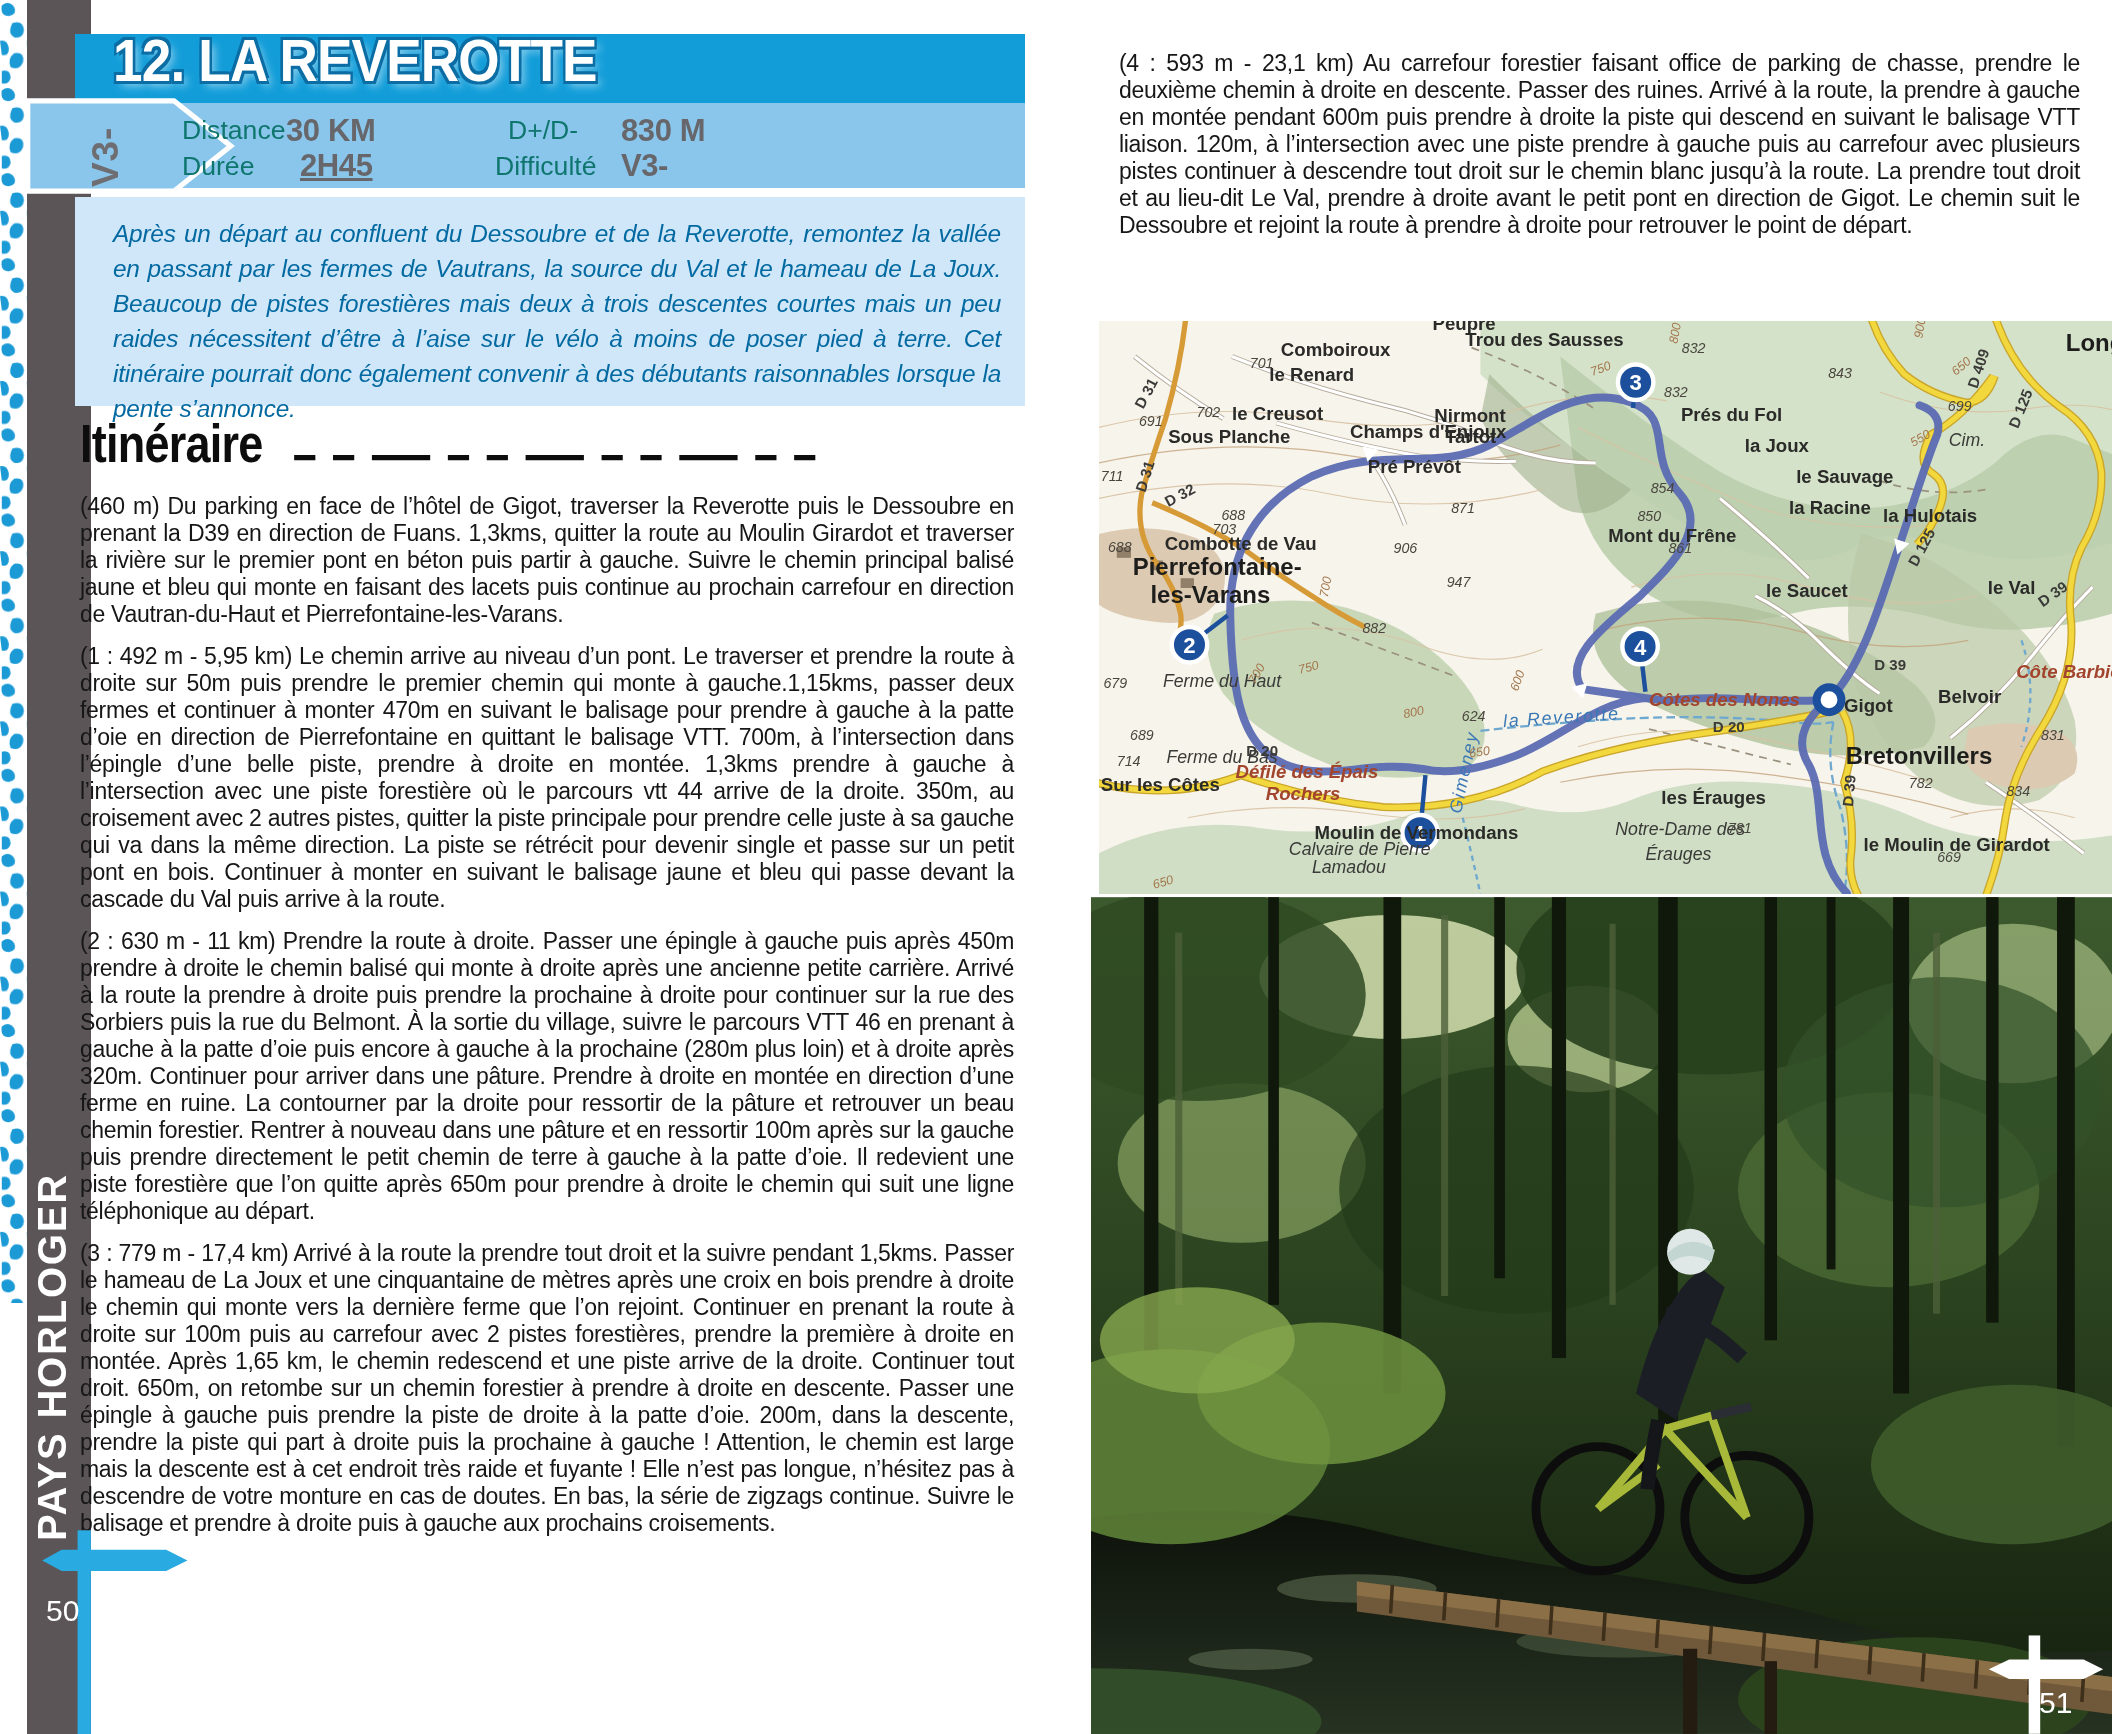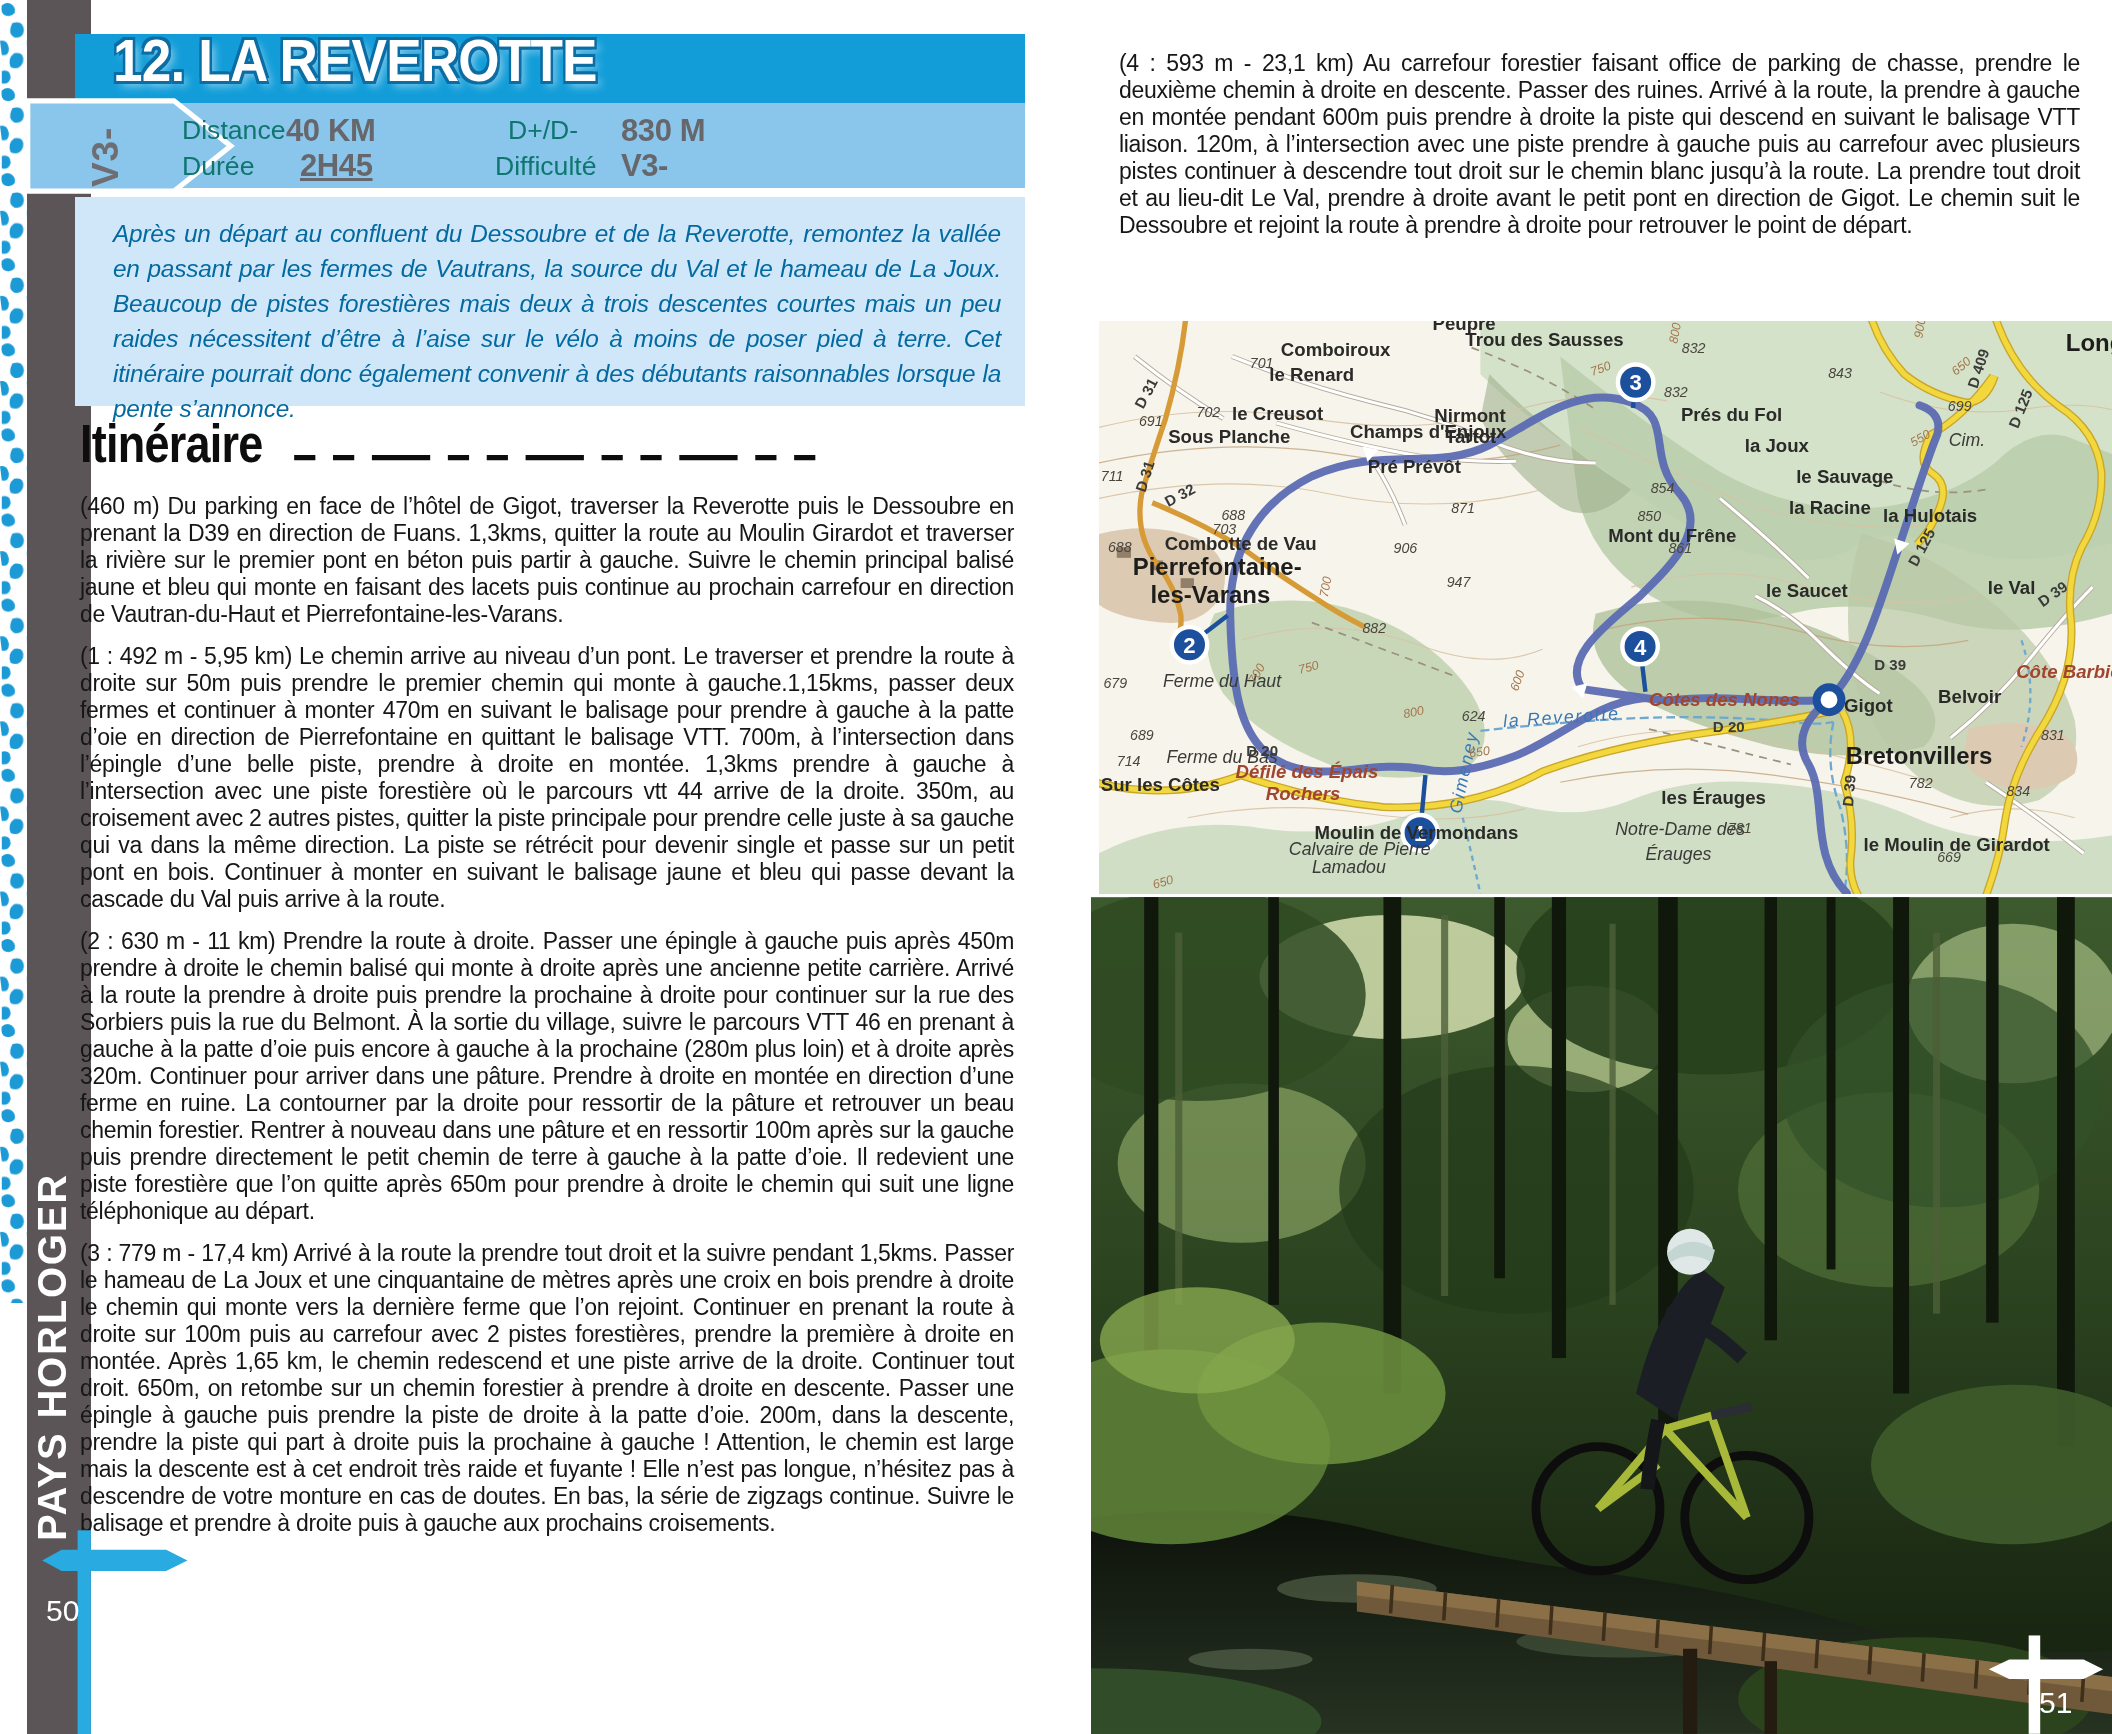--- a/index.html
+++ b/index.html
@@ -79,21 +79,21 @@
   <div class="title-bar"></div>
   <div class="route-title">12. LA REVEROTTE</div>
 
   <div class="stats-band"></div>
   <svg class="chevron" width="211" height="96" viewBox="0 0 238 108">
     <polygon points="3,3 168,3 232,54 168,105 3,105" fill="#8ac6ec" stroke="#ffffff" stroke-width="6"></polygon>
   </svg>
   <div class="chevron-label">V3-</div>
 
   <div class="stat-label" style="left:182px;top:115px;">Distance</div>
-  <div class="stat-value" style="left:286px;top:113px;">40 KM</div>
+  <div class="stat-value" style="left:286px;top:113px;">30 KM</div>
   <div class="stat-label" style="left:182px;top:151px;">Durée</div>
   <div class="stat-value" style="left:300px;top:148px;text-decoration:underline;">2H45</div>
   <div class="stat-label" style="left:508px;top:115px;">D+/D-</div>
   <div class="stat-value" style="left:621px;top:113px;">830 M</div>
   <div class="stat-label" style="left:495px;top:151px;">Difficulté</div>
   <div class="stat-value" style="left:621px;top:148px;">V3-</div>
 
   <div class="intro-box"></div>
   <div class="intro-text">Après un départ au confluent du Dessoubre et de la Reverotte, remontez la vallée en passant par les fermes de Vautrans, la source du Val et le hameau de La Joux. Beaucoup de pistes forestières mais deux à trois descentes courtes mais un peu raides nécessitent d’être à l’aise sur le vélo à moins de poser pied à terre. Cet itinéraire pourrait donc également convenir à des débutants raisonnables lorsque la pente s’annonce.</div>
 

